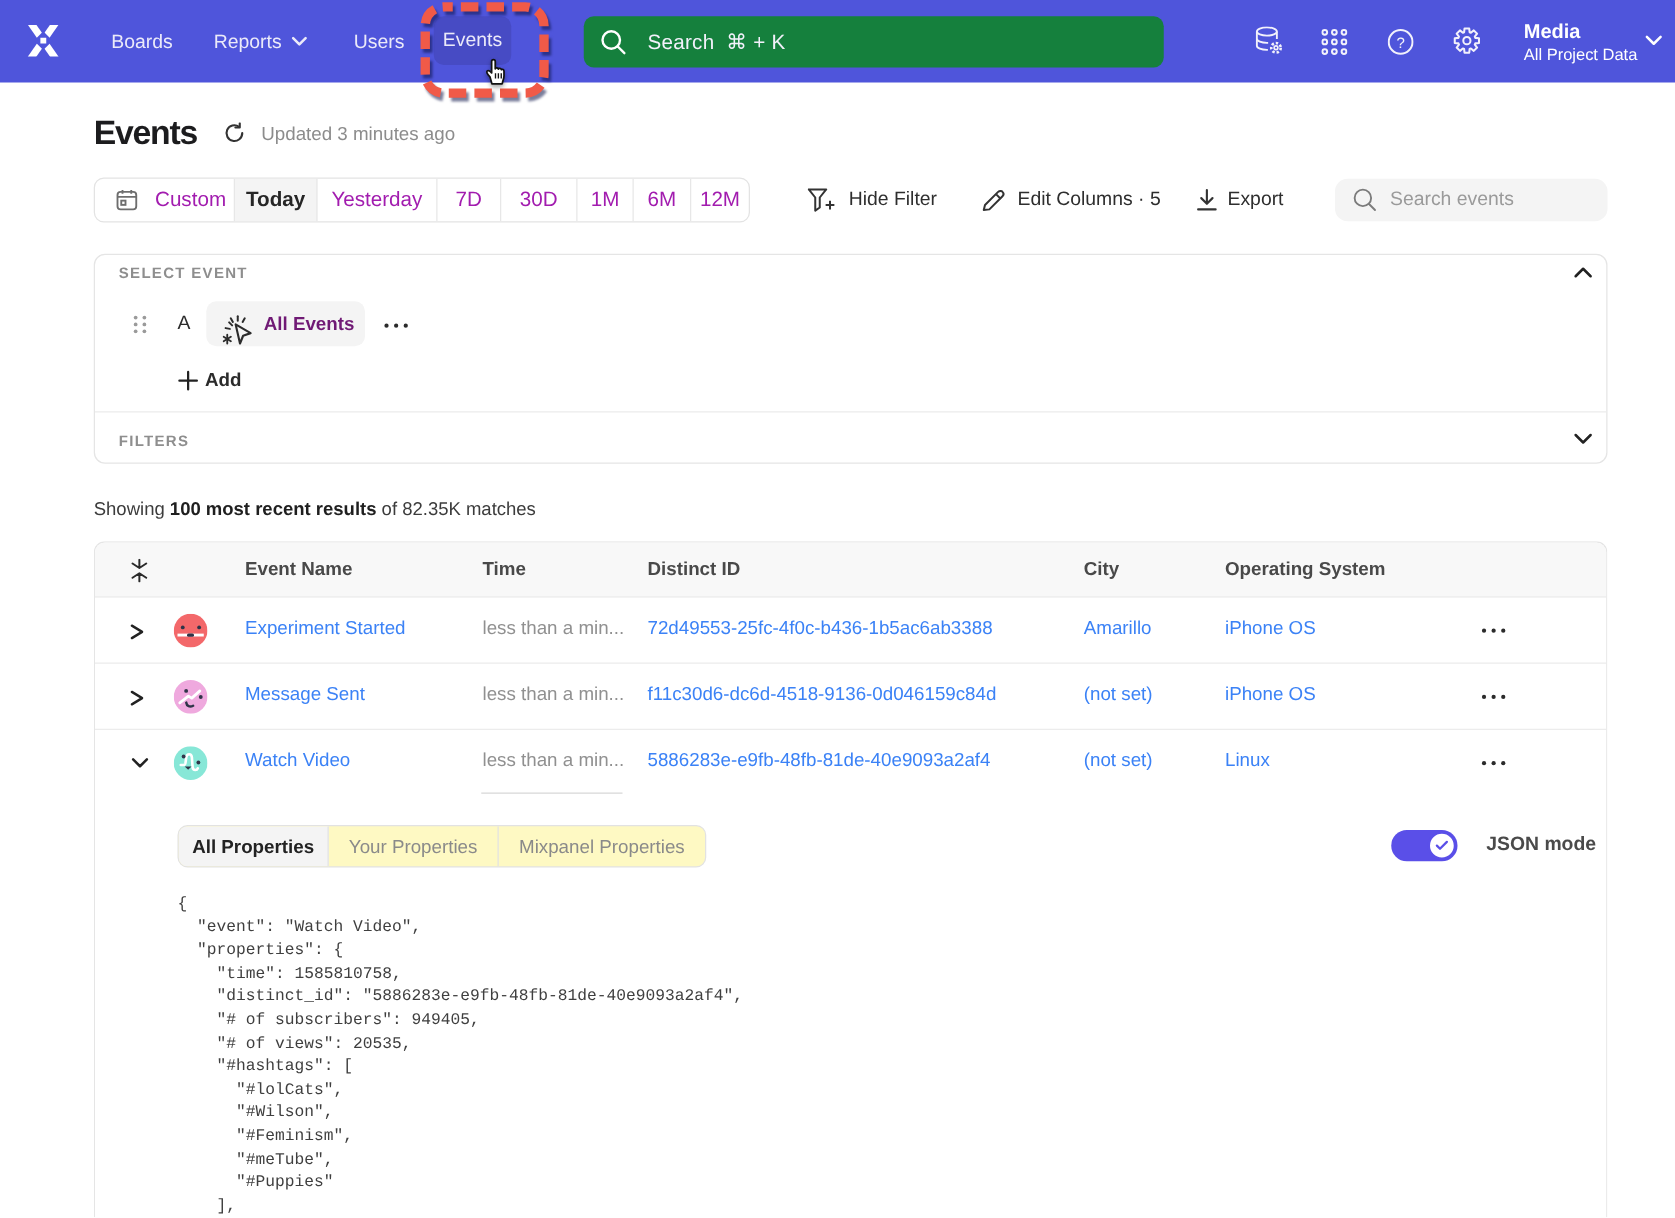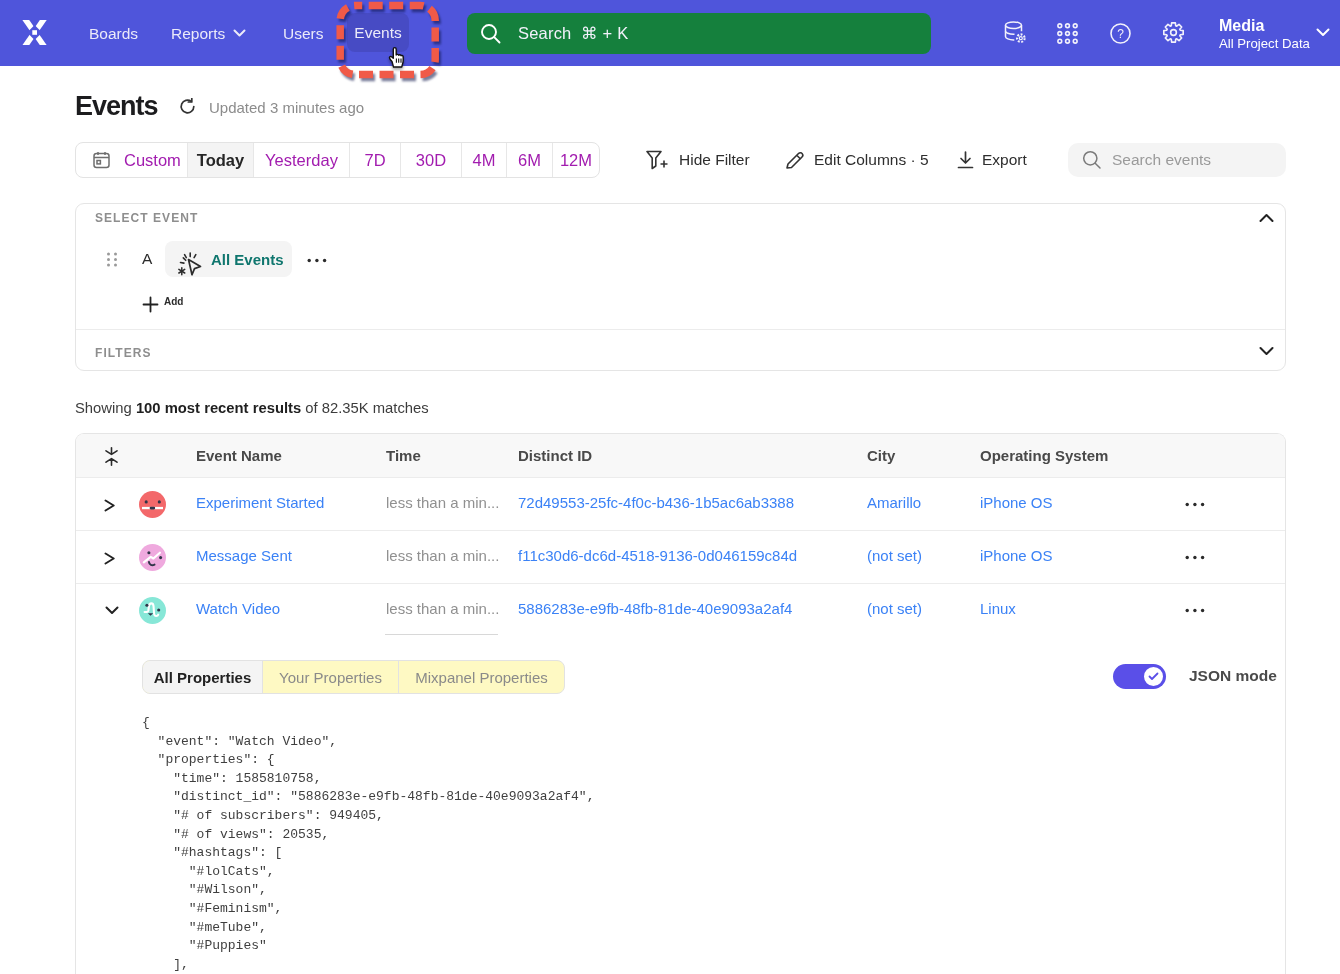--- a/index.html
+++ b/index.html
@@ -27,21 +27,21 @@
   .seg:last-child { border-right:none; }
   .seg.active { background:#F4F4F4; color:#262626; font-weight:700; }
   .tbtn { position:absolute; top:142px; height:36px; display:flex; align-items:center; font-size:15.5px; font-weight:500; color:#2E2E2E; }
   .esearch { position:absolute; left:1068px; top:143px; width:218px; height:34px; background:#F4F4F4; border-radius:10px; }
   .esearch span { position:absolute; left:44px; top:8px; font-size:15.5px; color:#9A9A9A; }
 
   
   .card1 { position:absolute; left:75px; top:203px; width:1211px; height:168px; border:1px solid #E5E5E5; border-radius:9px; background:#fff; }
   .slabel { position:absolute; font-size:12px; font-weight:700; letter-spacing:1.05px; color:#8E8E8E; }
   .chip { position:absolute; left:89px; top:37px; width:127px; height:36px; background:#F4F4F4; border-radius:8px; }
-  .chip span { position:absolute; left:46px; top:10px; font-size:15px; font-weight:600; color:#0f766e; }
+  .chip span { position:absolute; left:46px; top:10px; font-size:15px; font-weight:600; color:#701a75; }
   .divider { position:absolute; left:0; right:0; top:125px; height:1px; background:#ECECEC; }
 
   
   .showing { position:absolute; left:75px; top:400px; font-size:14.8px; color:#3C3C3C; }
   .showing b { color:#1F1F1F; }
 
   
   .tcard { position:absolute; left:75px; top:433px; width:1211px; height:541px; border:1px solid #E5E5E5; border-bottom:none; border-radius:9px 9px 0 0; background:#fff; overflow:hidden; }
   .thead { position:absolute; left:0; top:0; width:100%; height:44px; background:#F8F8F8; border-bottom:1px solid #ECECEC; }
   .th { position:absolute; top:13px; font-size:15px; font-weight:600; color:#494949; }
@@ -157,21 +157,21 @@
             <path d="M5.5 1 v3 M12.5 1 v3"></path>
             <rect x="4.5" y="9.5" width="3.4" height="3.4"></rect>
           </g>
         </svg>
       Custom
     </div>
     <div class="seg active" style="width:66px">Today</div>
     <div class="seg" style="width:96px">Yesterday</div>
     <div class="seg" style="width:51px">7D</div>
     <div class="seg" style="width:61px">30D</div>
-    <div class="seg" style="width:45px">4M</div>
+    <div class="seg" style="width:45px">1M</div>
     <div class="seg" style="width:46px">6M</div>
     <div class="seg" style="width:46px">12M</div>
   </div>
 
   <div class="tbtn" style="left:646px">
     <svg style="margin-right:11px" width="22" height="20" viewBox="0 0 22 20">
         <path d="M1 1.5 h14 l-5.2 6.5 v8 l-3.6 2.5 v-10.5 z" fill="none" stroke="#333" stroke-width="1.6" stroke-linejoin="round"></path>
         <path d="M14.5 14 h7 M18 10.5 v7" stroke="#333" stroke-width="1.6"></path>
       </svg>
     Hide Filter
@@ -232,21 +232,21 @@
     <svg class="abs" style="left:306px;top:257px;margin-left:-75px;margin-top:-203px" width="20" height="5" viewBox="0 0 20 5">
         <g fill="#2b2b2b">
           <circle cx="2.2" cy="2.5" r="1.7"></circle>
           <circle cx="9.9" cy="2.5" r="1.7"></circle>
           <circle cx="17.6" cy="2.5" r="1.7"></circle>
         </g>
       </svg>
     <svg class="abs" style="left:66px;top:92px" width="17" height="17" viewBox="0 0 17 17">
         <path d="M8.5 1.5 v14 M1.5 8.5 h14" stroke="#222" stroke-width="1.8" stroke-linecap="round"></path>
       </svg>
-    <div class="abs" style="left:88px;top:92px;font-size:10px;font-weight:600;color:#2B2B2B">Add</div>
+    <div class="abs" style="left:88px;top:92px;font-size:15px;font-weight:600;color:#2B2B2B">Add</div>
     <div class="divider"></div>
     <div class="slabel" style="left:19px;top:142px">FILTERS</div>
     <svg class="abs" style="left:1183px;top:9px" width="15" height="10" viewBox="0 0 15 10">
         <path d="M1.5 8 L7.5 2 L13.5 8" fill="none" stroke="#222" stroke-width="2" stroke-linecap="round" stroke-linejoin="round"></path>
       </svg>
     <svg class="abs" style="left:1183px;top:142px" width="15" height="10" viewBox="0 0 15 10">
         <path d="M1.5 2 L7.5 8 L13.5 2" fill="none" stroke="#222" stroke-width="2" stroke-linecap="round" stroke-linejoin="round"></path>
       </svg>
   </div>
 

